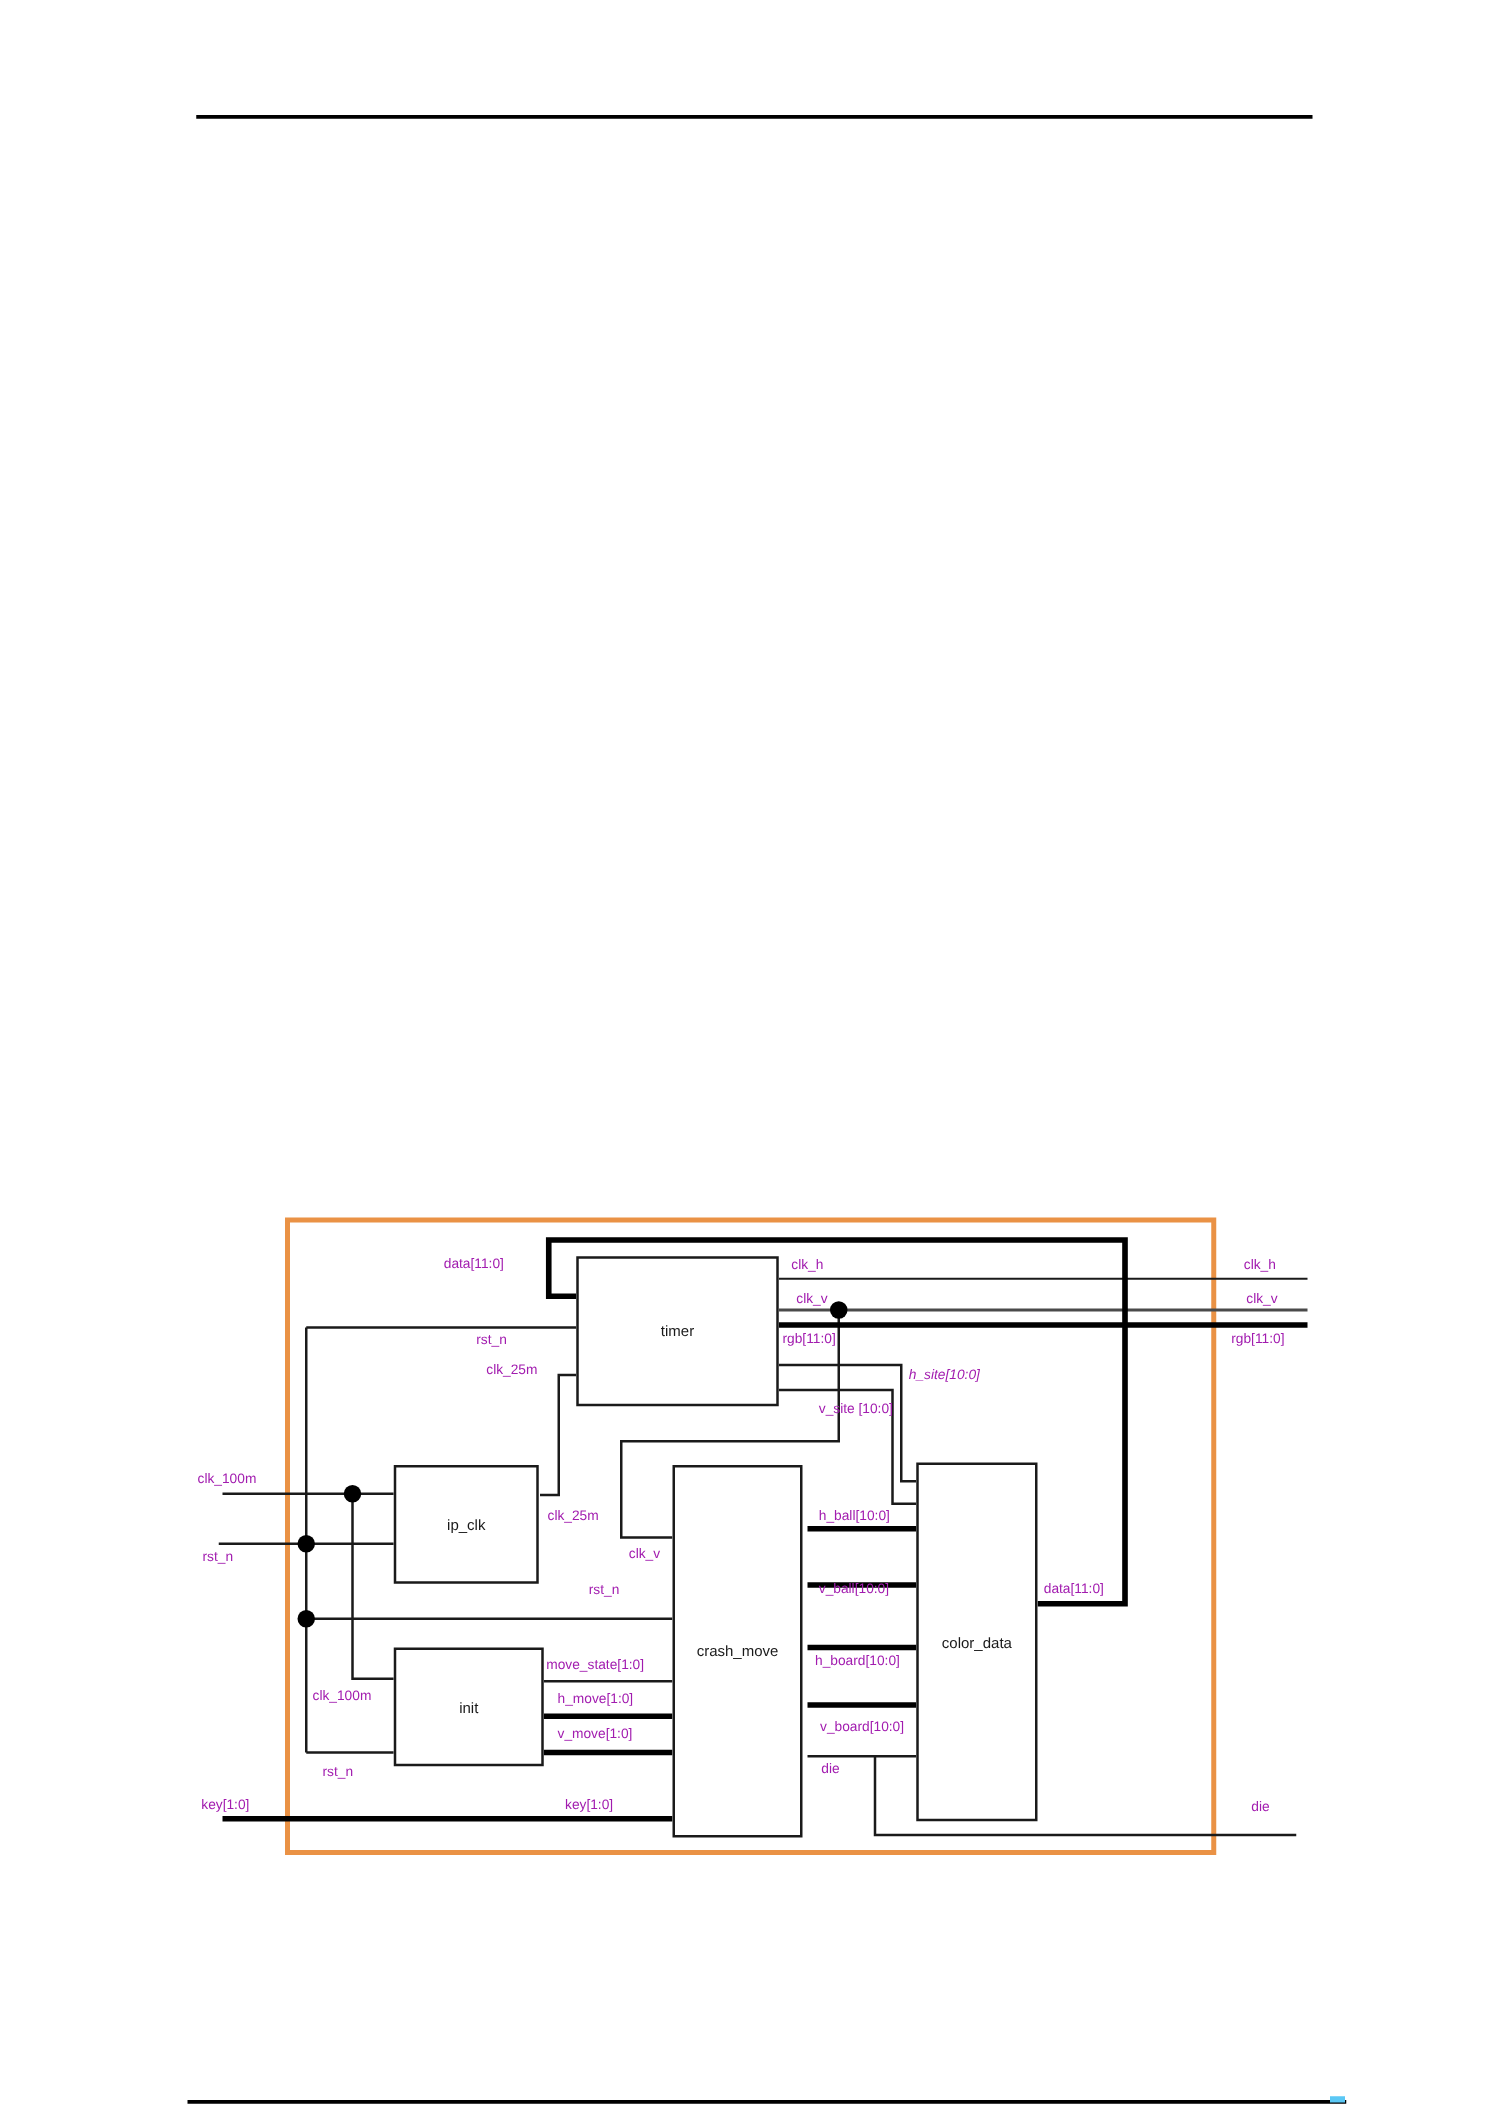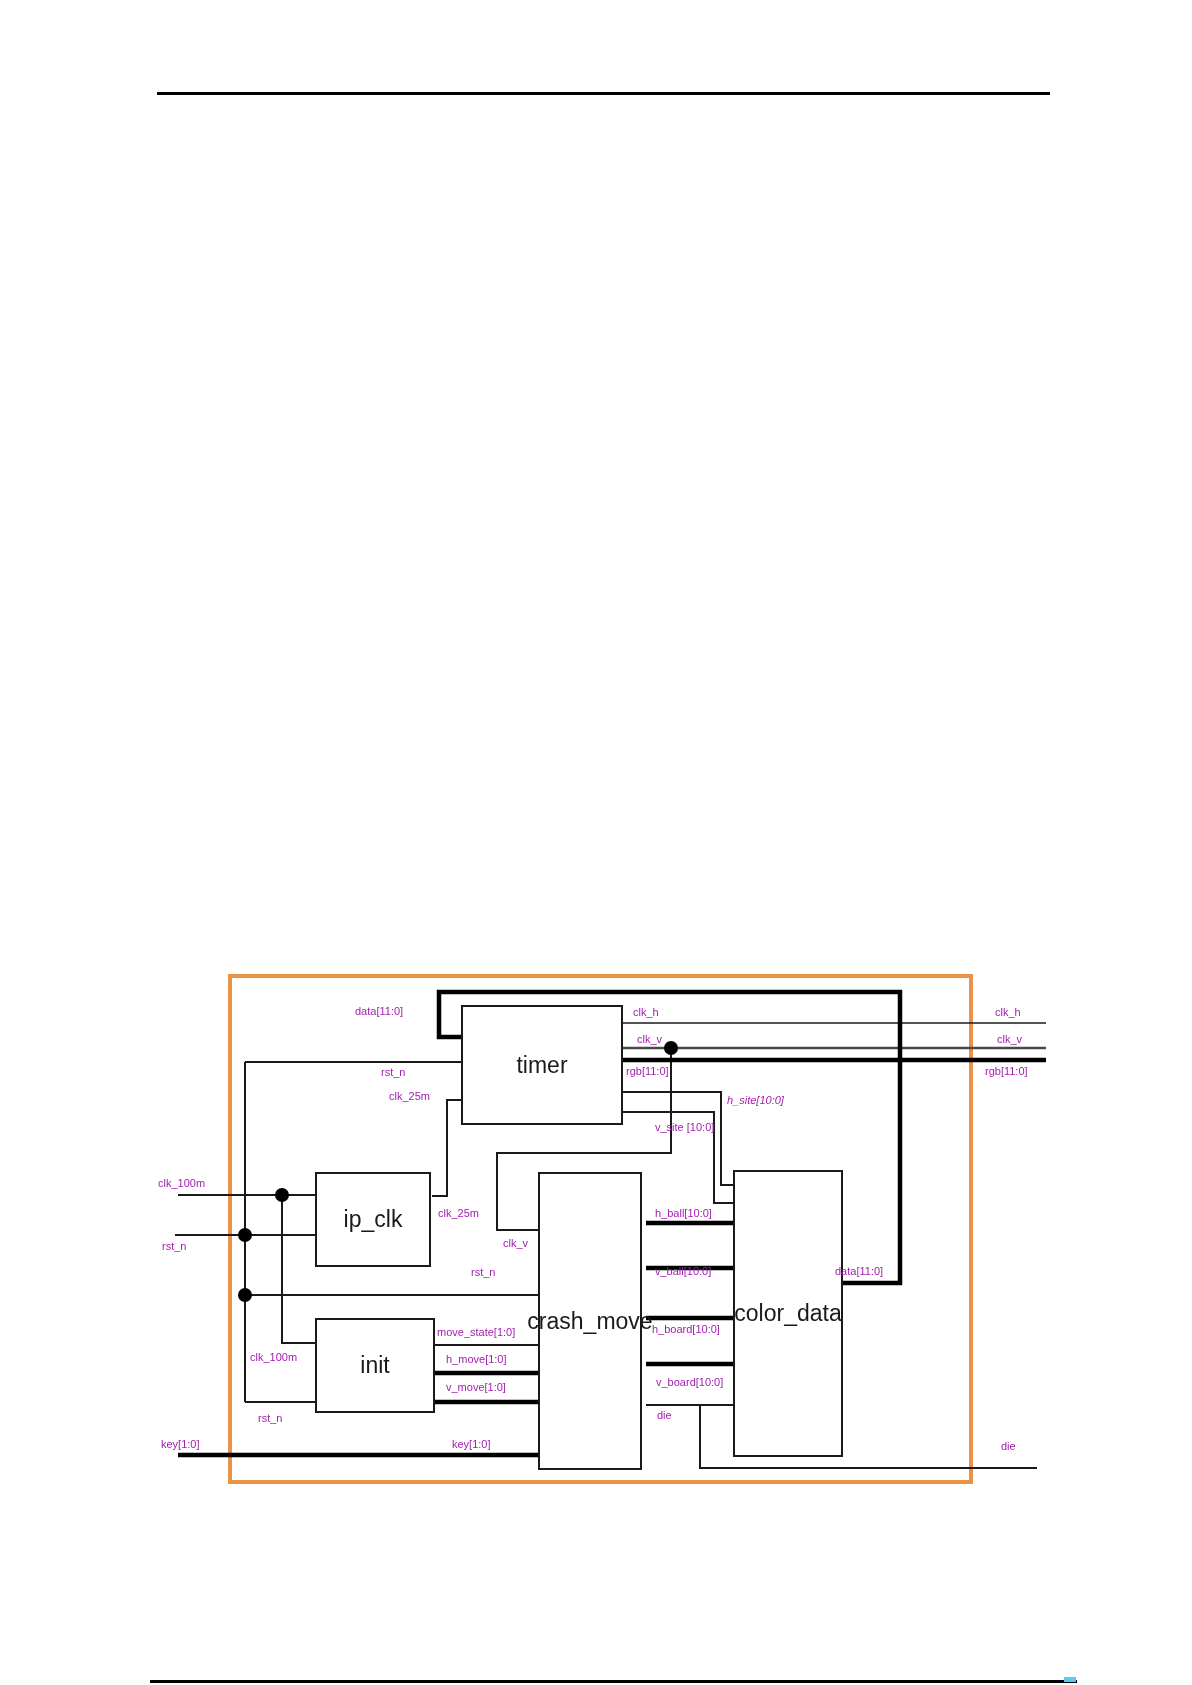--- a/index.html
+++ b/index.html
@@ -9,21 +9,21 @@
     background:#ffffff;
     overflow:hidden;
     font-family:"Liberation Sans", sans-serif;
   }
   .rule{position:absolute;background:#000;}
   .blk{
     position:absolute;
     background:#ffffff;
     border:2px solid #1a1a1a;
     display:flex;align-items:center;justify-content:center;
-    font-size:23px;color:#1a1a1a;
+    font-size:12px;color:#1a1a1a;
     box-sizing:border-box;
   }
   .wirelabel{
     position:absolute;
     font-size:11px;color:#a21caf;
     white-space:nowrap;line-height:17px;
   }
   svg{position:absolute;left:0;top:0;}
   .w-hair{stroke:#1a1a1a;stroke-width:1.5;fill:none;}
   .w-thin{stroke:#1a1a1a;stroke-width:2;fill:none;}
@@ -75,21 +75,21 @@
       </div>
       <div class="blk" style="left: 315px; top: 1172px; width: 116px; height: 95px;">
         <span>ip_clk</span>
       </div>
       <div class="blk" style="left: 315px; top: 1318px; width: 120px; height: 95px;">
         <span>init</span>
       </div>
       <div class="blk" style="left: 538px; top: 1172px; width: 104px; height: 298px;">
         <span>crash_move</span>
       </div>
-      <div class="blk" style="left: 733px; top: 1170px; width: 110px; height: 287px;">
+      <div class="blk" style="left: 733px; top: 1170px; width: 97px; height: 287px;">
         <span>color_data</span>
       </div>
     </div>
   <div>
       <div class="wirelabel" style="left: 355px; top: 1003px;">data[11:0]</div>
       <div class="wirelabel" style="left: 381px; top: 1064px;">rst_n</div>
       <div class="wirelabel" style="left: 389px; top: 1088px;">clk_25m</div>
       <div class="wirelabel" style="left: 633px; top: 1004px;">clk_h</div>
       <div class="wirelabel" style="left: 637px; top: 1031px;">clk_v</div>
       <div class="wirelabel" style="left: 626px; top: 1063px;">rgb[11:0]</div>

